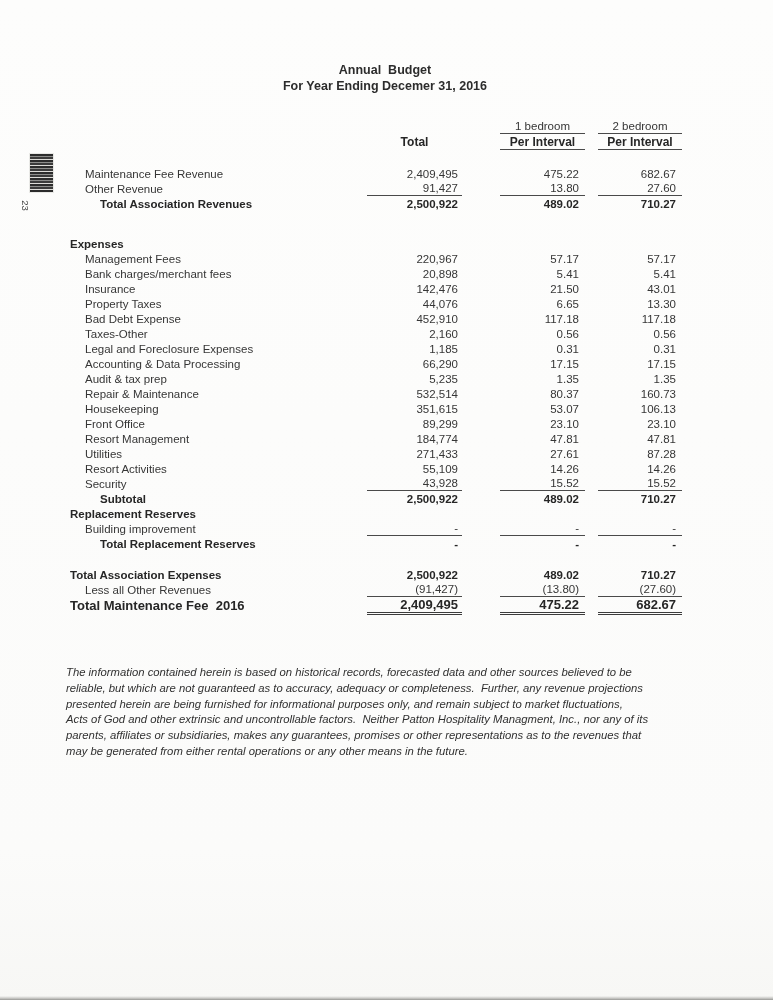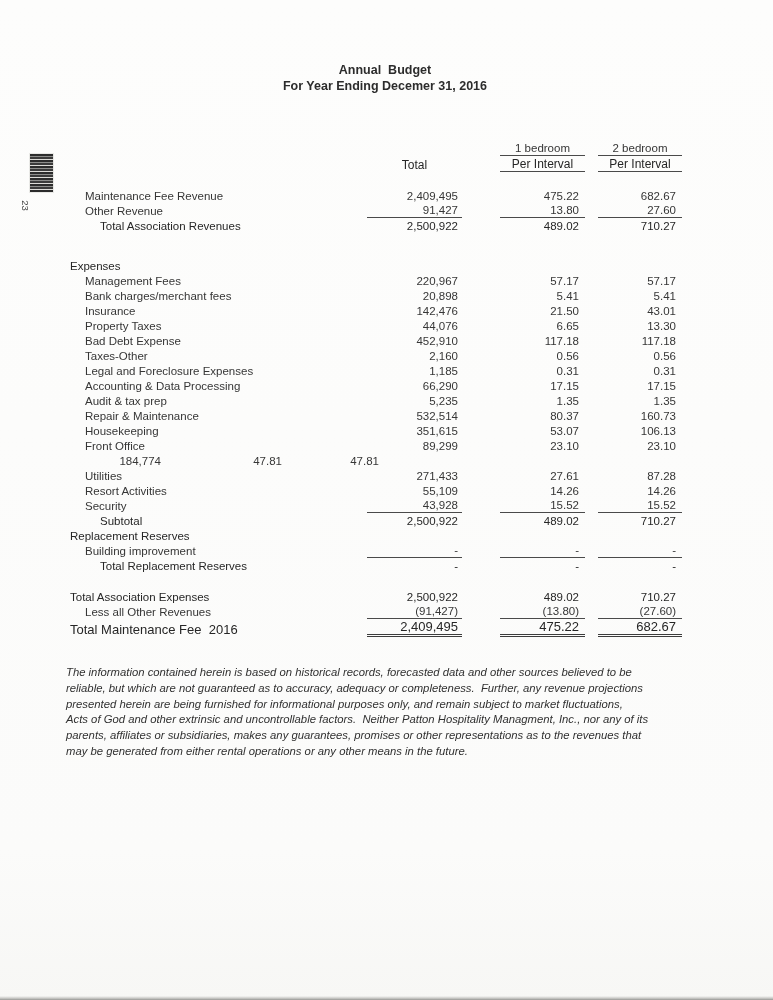--- a/index.html
+++ b/index.html
@@ -7,33 +7,33 @@
     width:773px;height:1000px;position:relative;overflow:hidden;
     background:#fcfcfb;
     font-family:"Liberation Sans", sans-serif;
     color:#333;
   }
   .page{position:absolute;inset:0;background:linear-gradient(180deg,#fdfdfc 0%,#fbfbfa 85%,#f7f7f5 100%);}
   
   .title-block{position:absolute;left:70px;top:62px;width:630px;text-align:center;}
   .title-line{font-size:12.5px;font-weight:700;color:#2c2c2c;line-height:16px;white-space:pre-wrap;}
   
-  .budget{position:absolute;left:70px;top:140px;width:612px;font-size:11.5px;color:#363636;}
+  .budget{position:absolute;left:70px;top:118px;width:612px;font-size:11.5px;color:#363636;}
   .row,.hrow{display:flex;align-items:flex-end;height:15px;line-height:14px;}
   .hrow{height:16px;}
   .cell{box-sizing:border-box;}
   .cell.label{width:297px;white-space:pre-wrap;overflow:hidden;}
   .cell.val{text-align:right;}
   .cell.c0{width:95px;padding-right:4px;}
   .cell.c1{width:85px;margin-left:38px;padding-right:6px;}
   .cell.c2{width:84px;margin-left:13px;padding-right:6px;}
   .cell.center{text-align:center;padding-right:0;}
   .rule{border-bottom:1.5px solid #4a4a4a;}
   .drule{border-bottom:3px double #3c3c3c;}
-  .bold{font-weight:400;color:#262626;}
+  .bold{font-weight:700;color:#262626;align-items:center;}
   .hrow.bold{font-size:12px;}
   .row.large{font-size:13px;height:18px;}
   .ind1{padding-left:15px;}
   .ind2{padding-left:30px;}
   .header-gap{height:16px;}
   
   .disclaimer{position:absolute;left:66px;top:665px;width:652px;font-size:11.3px;
     font-weight:400;font-style:italic;color:#303030;}
   .disclaimer div{line-height:15.8px;white-space:pre-wrap;}
   
@@ -164,20 +164,21 @@
           <div class="cell val c1">53.07</div>
           <div class="cell val c2">106.13</div>
         </div>
         <div class="row">
           <div class="cell label ind1">Front Office</div>
           <div class="cell val c0">89,299</div>
           <div class="cell val c1">23.10</div>
           <div class="cell val c2">23.10</div>
         </div>
         <div class="row">
+          <div class="cell label ind1">Resort Management</div>
           <div class="cell val c0">184,774</div>
           <div class="cell val c1">47.81</div>
           <div class="cell val c2">47.81</div>
         </div>
         <div class="row">
           <div class="cell label ind1">Utilities</div>
           <div class="cell val c0">271,433</div>
           <div class="cell val c1">27.61</div>
           <div class="cell val c2">87.28</div>
         </div>

